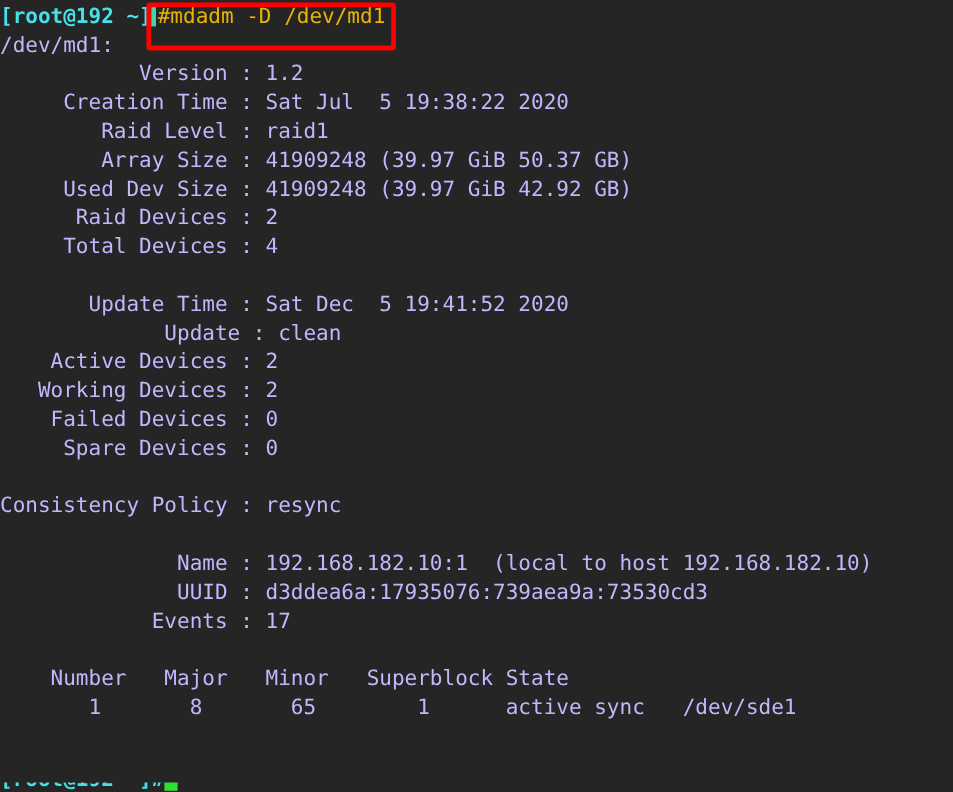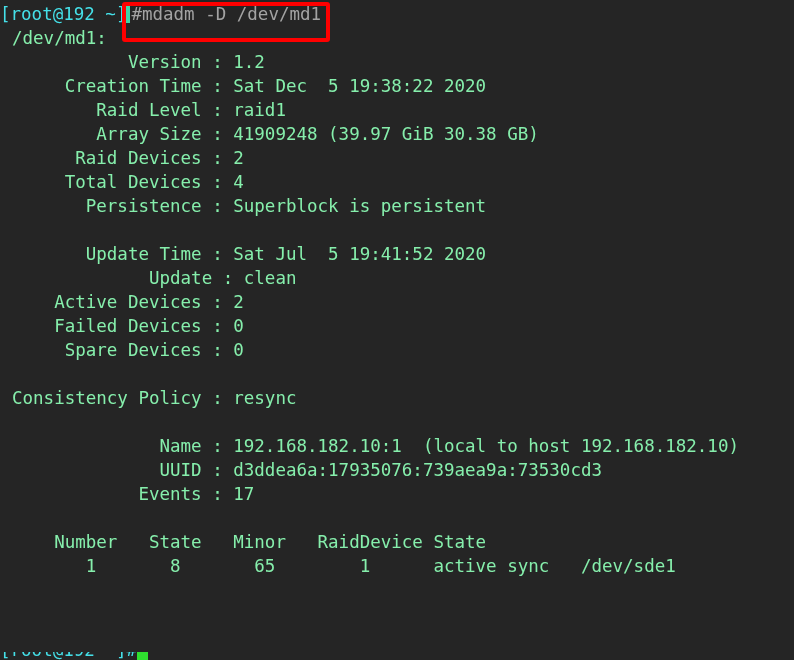--- a/index.html
+++ b/index.html
@@ -23,43 +23,43 @@
     position: absolute;
     top: 0;
     left: 0;
     width: 794px;
     padding-top: 2px;
     box-sizing: border-box;
   }
   .line {
     height: 24px;
     white-space: pre;
-    padding-left: 12px;
-    color: #86efac;
+    padding-left: 0px;
+    color: #c4b5fd;
   }
   .prompt-line {
     height: 24px;
     white-space: pre;
     display: block;
   }
   .prompt {
     color: #45e0e8;
-    font-weight: normal;
+    font-weight: bold;
     margin-top: 30px;
   }
   .cursor-bar {
     display: inline-block;
     width: 4px;
     height: 18px;
     background: #3fd6a8;
     vertical-align: -3px;
     margin: 0 1px 0 0;
   }
   .cmd {
-    color: #a3a3a3;
+    color: #eab308;
   }
   .blank {
     height: 24px;
   }
   
   .annotation-box {
     position: absolute;
     left: 122px;
     top: 2px;
     width: 208px;
@@ -99,40 +99,41 @@
 <body>
 
 <div id="terminal">
 
   <div class="screen">
 
     <div class="prompt-line"><span class="prompt">[root@192 ~]</span><span class="cursor-bar"></span><span class="cmd">#mdadm -D /dev/md1</span></div>
 
     <div class="line">/dev/md1:</div>
     <div class="line">           Version : 1.2</div>
-    <div class="line">     Creation Time : Sat Dec  5 19:38:22 2020</div>
+    <div class="line">     Creation Time : Sat Jul  5 19:38:22 2020</div>
     <div class="line">        Raid Level : raid1</div>
-    <div class="line">        Array Size : 41909248 (39.97 GiB 30.38 GB)</div>
+    <div class="line">        Array Size : 41909248 (39.97 GiB 50.37 GB)</div>
+    <div class="line">     Used Dev Size : 41909248 (39.97 GiB 42.92 GB)</div>
     <div class="line">      Raid Devices : 2</div>
     <div class="line">     Total Devices : 4</div>
-    <div class="line">       Persistence : Superblock is persistent</div>
     <div class="line blank"></div>
-    <div class="line">       Update Time : Sat Jul  5 19:41:52 2020</div>
+    <div class="line">       Update Time : Sat Dec  5 19:41:52 2020</div>
     <div class="line">             Update : clean</div>
     <div class="line">    Active Devices : 2</div>
+    <div class="line">   Working Devices : 2</div>
     <div class="line">    Failed Devices : 0</div>
     <div class="line">     Spare Devices : 0</div>
     <div class="line blank"></div>
     <div class="line">Consistency Policy : resync</div>
     <div class="line blank"></div>
     <div class="line">              Name : 192.168.182.10:1  (local to host 192.168.182.10)</div>
     <div class="line">              UUID : d3ddea6a:17935076:739aea9a:73530cd3</div>
     <div class="line">            Events : 17</div>
     <div class="line blank"></div>
-    <div class="line">    Number   State   Minor   RaidDevice State</div>
+    <div class="line">    Number   Major   Minor   Superblock State</div>
     <div class="line">       1       8       65        1      active sync   /dev/sde1</div>
 
   </div>
 
   <div class="bottom-prompt"><span class="inner"><span class="prompt">[root@192 ~]#</span><span class="cursor-block"></span></span></div>
 
   <div class="annotation-box"></div>
 
 </div>
 

